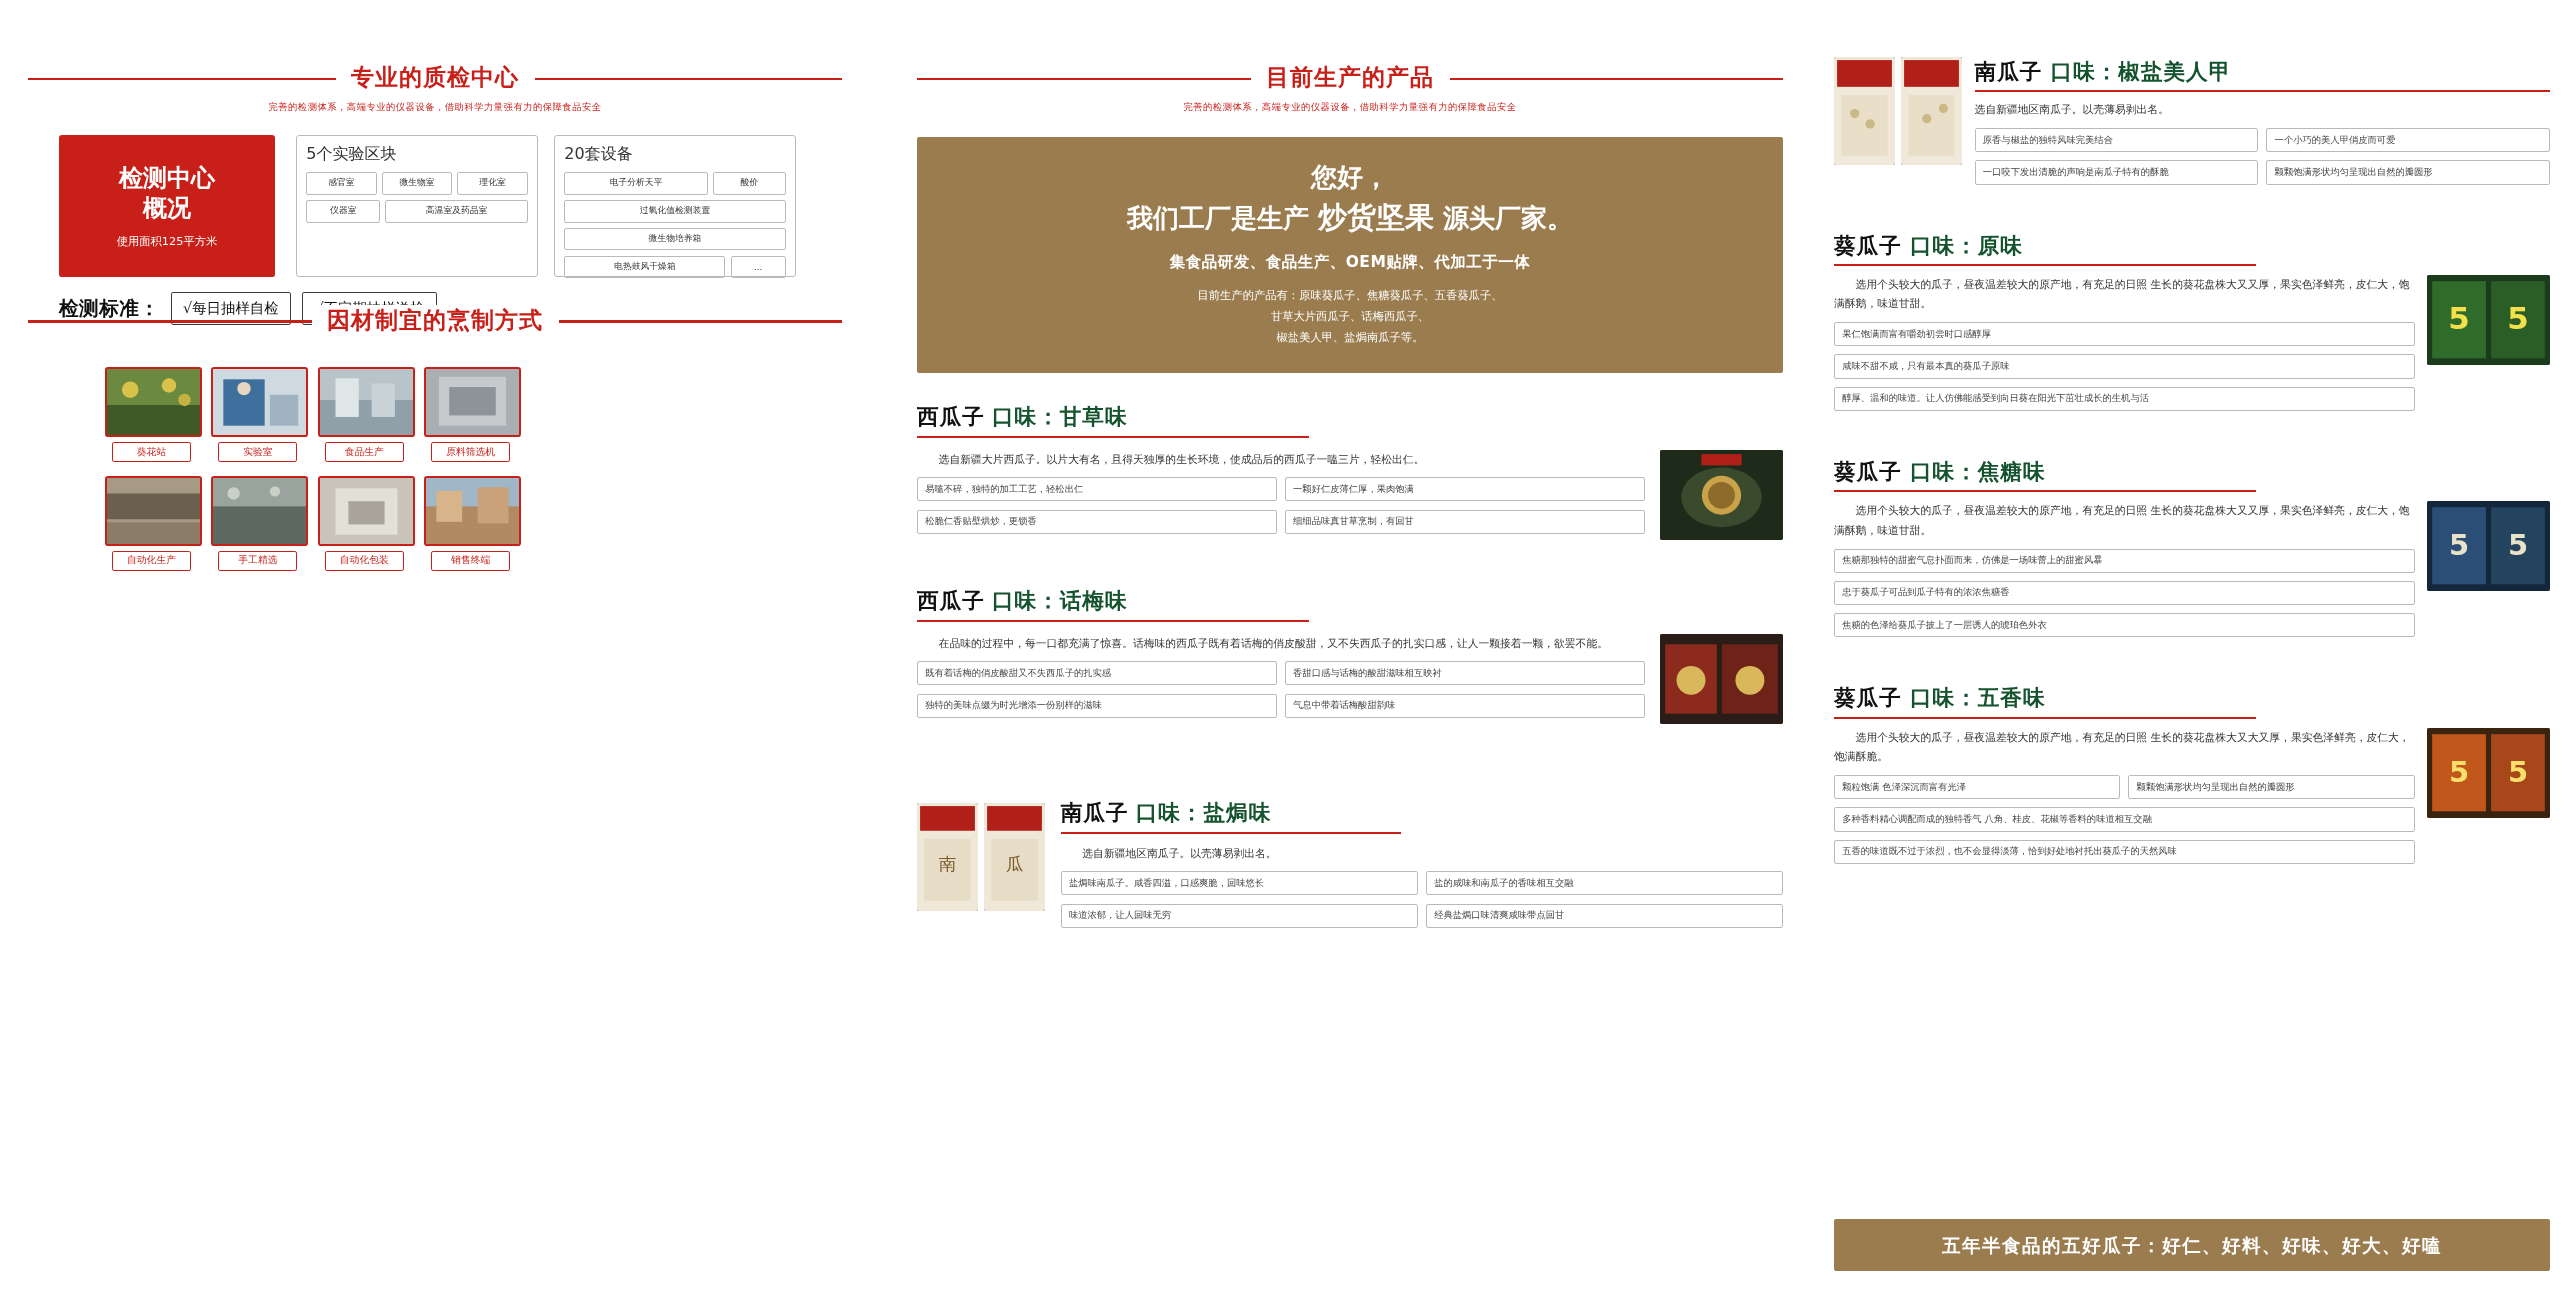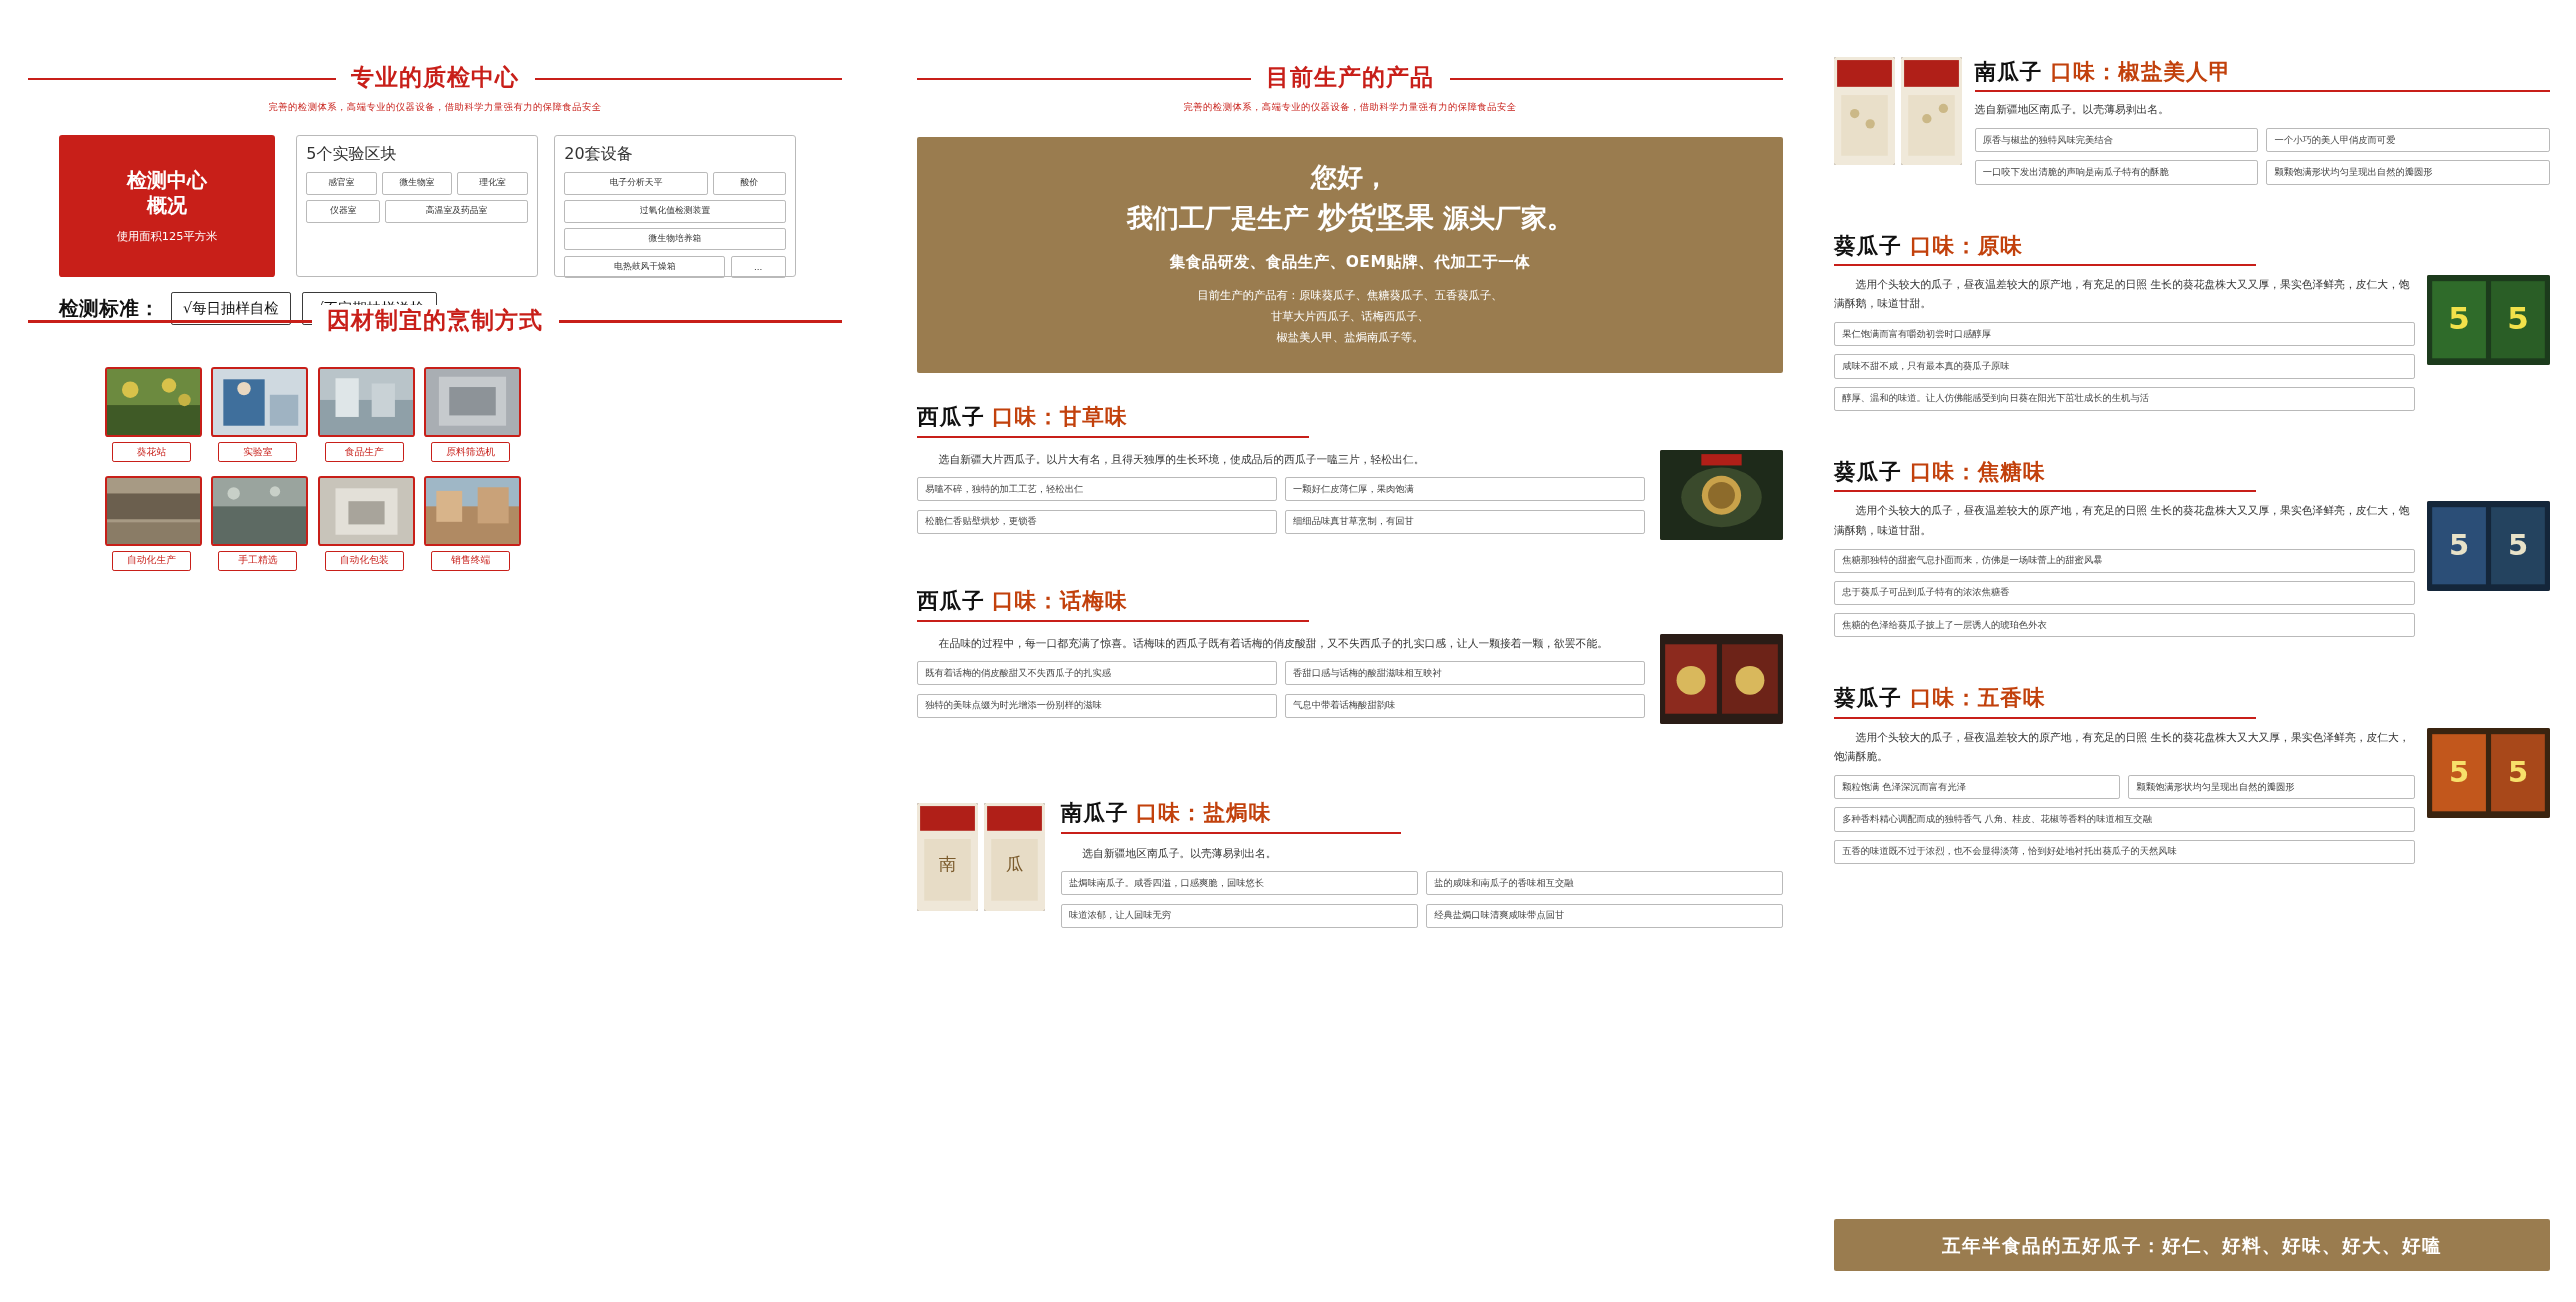--- a/index.html
+++ b/index.html
@@ -37,21 +37,21 @@
     text-align:center;
   }
   
   #col1{left:28px;width:814px;}
   .qc-panel{position:relative;margin-top:20.6px;height:170px;}
   .qc-red{
     position:absolute;left:31px;top:0;width:216px;height:142px;
     background:#c81f19;border-radius:3.1px;color:#fff;
     display:flex;flex-direction:column;align-items:center;justify-content:center;
   }
-  .qc-red .t1{font-size:20px;font-weight:bold;line-height:1.25;text-align:center;}
+  .qc-red .t1{font-size:24px;font-weight:bold;line-height:1.25;text-align:center;}
   .qc-red .t2{font-size:11.3px;margin-top:11.3px;}
   .qc-group{
     position:absolute;top:0;border:1px solid #b9b9b9;border-radius:3.1px;
     padding:8.2px 9.3px 9.3px 9.3px;box-sizing:border-box;
   }
   .qc-group .ghead{font-size:16px;color:#333;margin-bottom:7.2px;}
   .qc-row{display:flex;gap:5.2px;margin-bottom:5.2px;}
   .qc-row .small-cell{height:20.6px;flex:1;}
   #qc-g1{left:268px;width:242px;height:142px;}
   #qc-g2{left:526px;width:242px;height:142px;}
@@ -96,21 +96,21 @@
     margin-top:23px;background:#9a7c4f;border-radius:2.1px;color:#fff;
     padding:21.6px 20.6px 24px 20.6px;text-align:center;
   }
   .hero .h1{font-size:26px;font-weight:bold;line-height:1.45;}
   .hero .h1 .big{font-size:29px;}
   .hero .h2{font-size:15.5px;font-weight:bold;margin-top:13.4px;letter-spacing:0.5px;}
   .hero .h3{font-size:11.3px;margin-top:13.4px;line-height:1.85;}
   .prod{margin-top:29px;position:relative;min-height:155px;}
   .prod-head{display:flex;align-items:flex-end;gap:7.2px;}
   .prod-name{font-size:21.6px;font-weight:bold;color:#111;letter-spacing:1px;font-family:Liberation Serif, serif;}
-  .prod-flavor{font-size:21.6px;font-weight:bold;color:#c2410c;letter-spacing:1px;}
+  .prod-flavor{font-size:21.6px;font-weight:bold;color:#14532d;letter-spacing:1px;}
   .prod-underline{height:2.1px;background:#c81f19;margin-top:5.2px;}
   .prod-body{display:flex;gap:15.5px;margin-top:11.3px;}
   .prod-textcol{flex:1;}
   .prod-desc{font-size:10.8px;line-height:1.8;color:#333;text-indent:21.6px;}
   .tag-row{display:flex;gap:8.2px;margin-top:8.2px;}
   .tag{
     border:0.5px solid #b9b9b9;border-radius:2.1px;font-size:9.3px;color:#444;
     padding:4.6px 7.2px;flex:1;
   }
   .prod-imgs{display:flex;gap:6.2px;}

